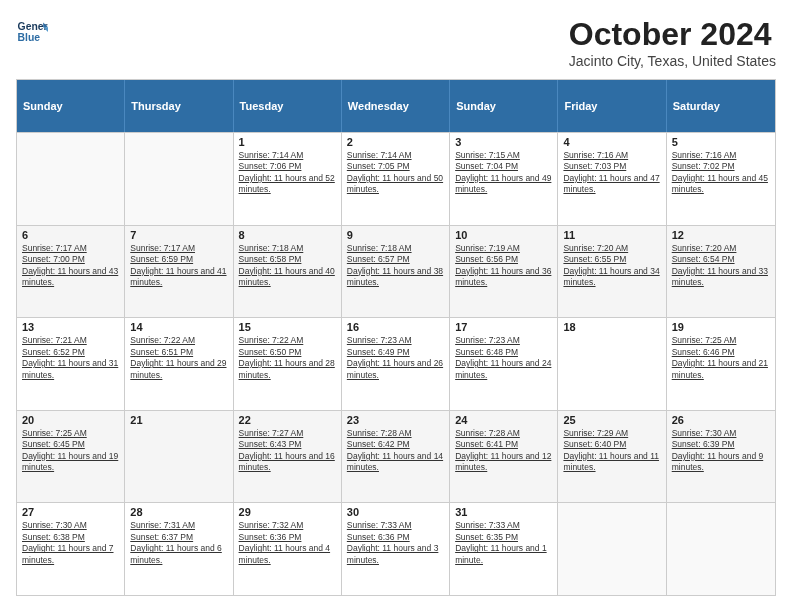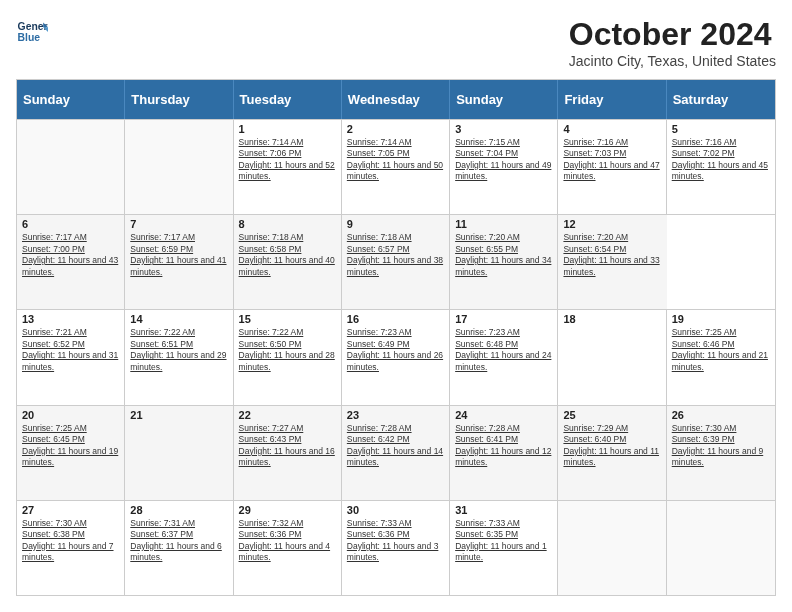--- a/index.html
+++ b/index.html
@@ -50,23 +50,23 @@
       flex-direction: column;
       border: 1px solid #ccc;
     }
     .cal-header {
       display: grid;
       grid-template-columns: repeat(7, 1fr);
       background: #2e6da4;
     }
     .cal-header-cell {
       color: #fff;
-      font-size: 13px;
+      font-size: 11px;
       font-weight: bold;
-      padding: 12px 6px;
+      padding: 20px 6px;
       border-right: 1px solid #4a88bf;
     }
     .cal-header-cell:last-child { border-right: none; }
     .cal-body {
       flex: 1;
       display: flex;
       flex-direction: column;
     }
     .cal-week {
       display: grid;
@@ -163,20 +163,24 @@
           </div>
           <div class="cal-cell alt">
             <div class="day-num">8</div>
             <div class="day-info">Sunrise: 7:18 AM<br>Sunset: 6:58 PM<br>Daylight: 11 hours and 40 minutes.</div>
           </div>
           <div class="cal-cell alt">
             <div class="day-num">9</div>
             <div class="day-info">Sunrise: 7:18 AM<br>Sunset: 6:57 PM<br>Daylight: 11 hours and 38 minutes.</div>
           </div>
           <div class="cal-cell alt">
+            <div class="day-num">10</div>
+            <div class="day-info">Sunrise: 7:19 AM<br>Sunset: 6:56 PM<br>Daylight: 11 hours and 36 minutes.</div>
+          </div>
+          <div class="cal-cell alt">
             <div class="day-num">11</div>
             <div class="day-info">Sunrise: 7:20 AM<br>Sunset: 6:55 PM<br>Daylight: 11 hours and 34 minutes.</div>
           </div>
           <div class="cal-cell alt">
             <div class="day-num">12</div>
             <div class="day-info">Sunrise: 7:20 AM<br>Sunset: 6:54 PM<br>Daylight: 11 hours and 33 minutes.</div>
           </div>
         </div>
         <div class="cal-week">
           <div class="cal-cell">

